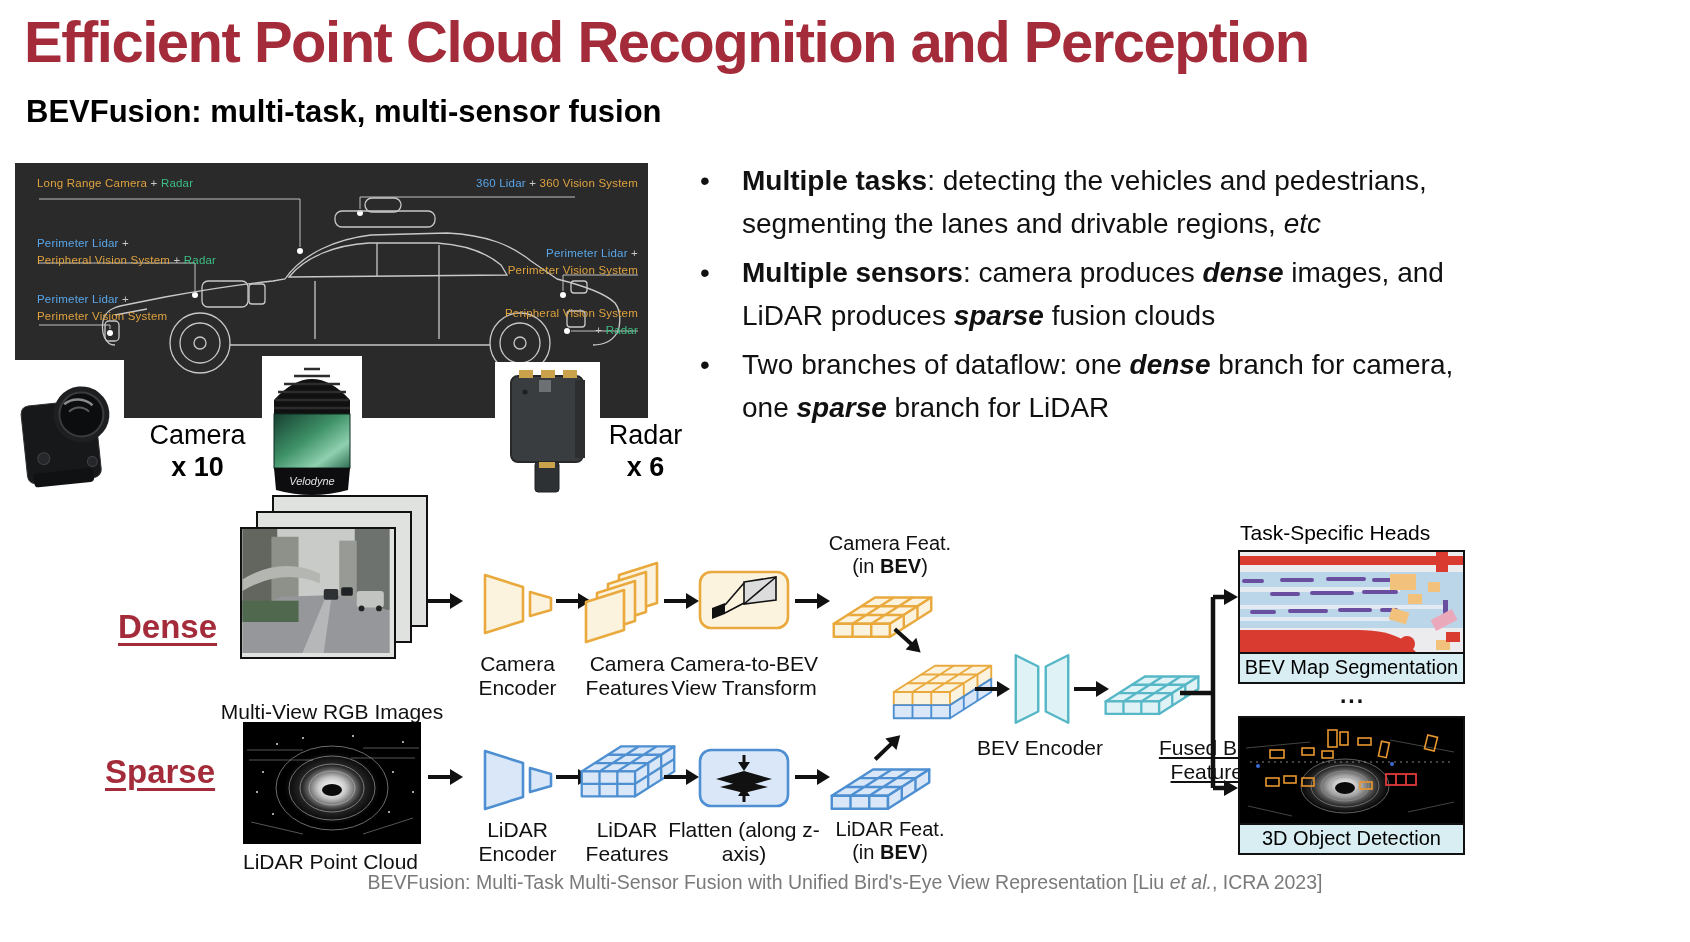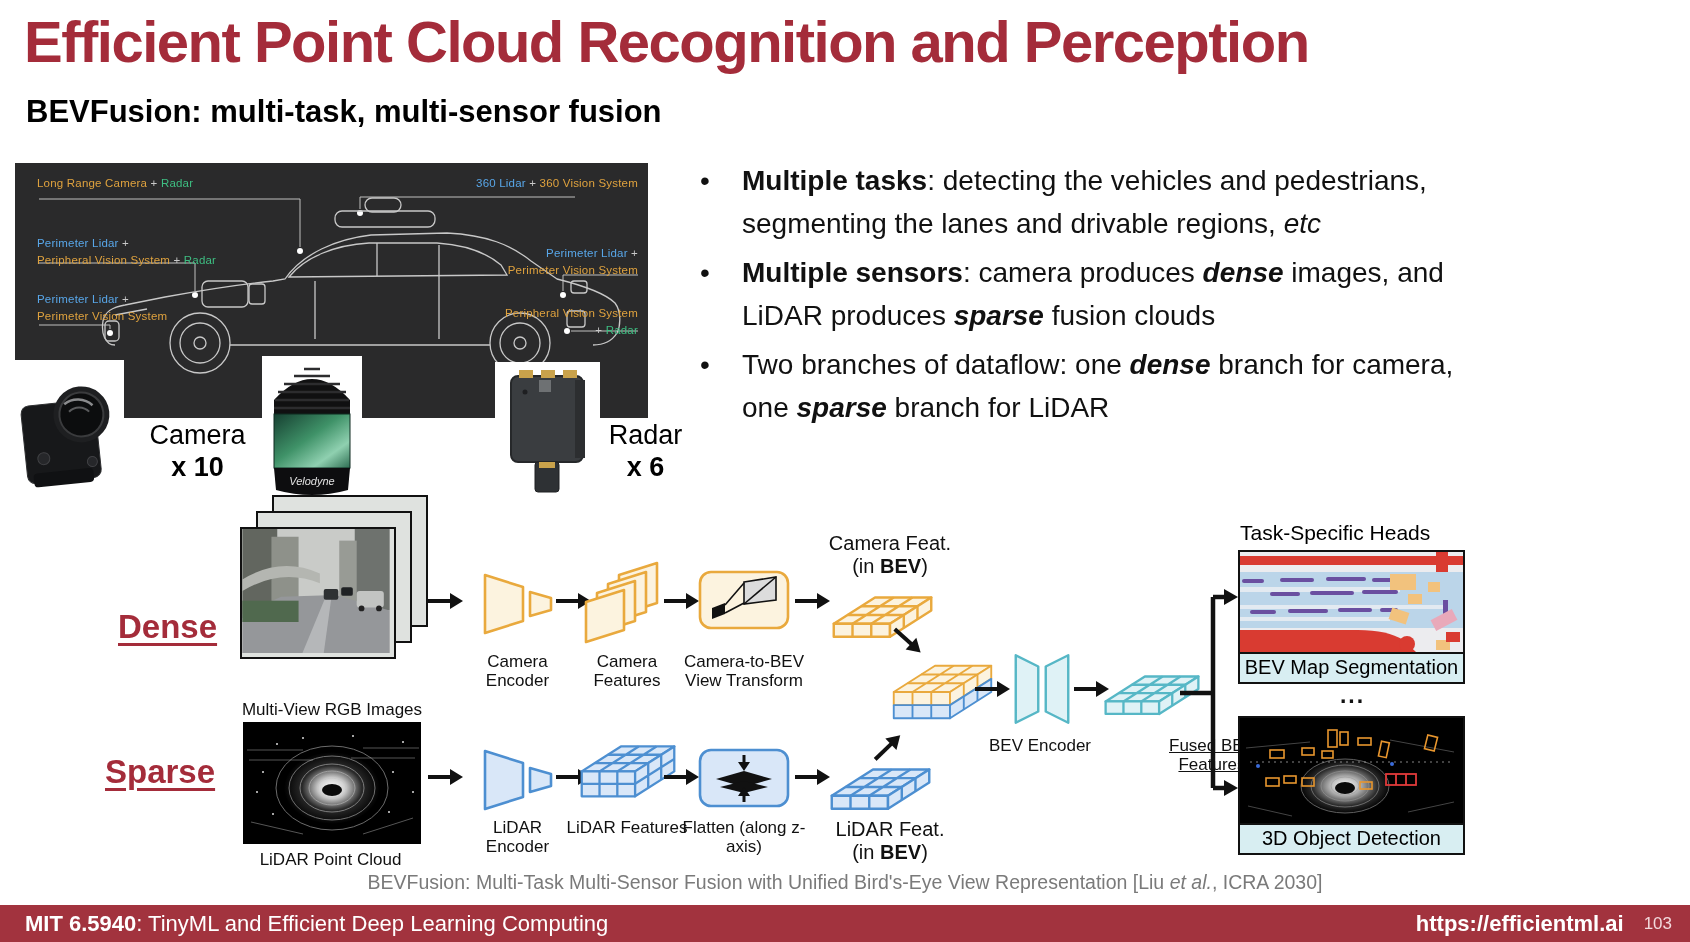--- a/index.html
+++ b/index.html
@@ -26,21 +26,21 @@
   .sensor-count{font-weight:bold;}
   
   .bullets{position:absolute;left:700px;top:160px;width:760px;}
   .bullet{display:flex;font-size:28px;line-height:1.52;margin-bottom:7px;}
   .bullet .marker{width:42px;flex:0 0 42px;}
   .bullet .btext{width:715px;}
   
   .branch-label{position:absolute;font-size:33px;font-weight:bold;color:var(--accent,#A42C3A);
     text-decoration:underline;text-decoration-thickness:3px;text-underline-offset:5px;}
   .lbl-dense{left:118px;top:608px;} .lbl-sparse{left:105px;top:753px;}
-  .cap{position:absolute;font-size:17px;line-height:1.13;text-align:center;color:#111;}
+  .cap{position:absolute;font-size:21px;line-height:1.13;text-align:center;color:#111;}
   .mv-stack{position:absolute;left:240px;top:495px;width:186px;height:162px;}
   .mv-frame{position:absolute;width:152px;height:128px;background:#dfe2df;border:2px solid #111;}
   .mvf-back{left:32px;top:0;} .mvf-mid{left:16px;top:16px;} .mvf-front{left:0;top:32px;}
   .lidar-img{position:absolute;left:243px;top:722px;width:178px;height:122px;}
   .icon{position:absolute;}
   .arr{position:absolute;width:36px;height:18px;}
   .task-box{position:absolute;left:1238px;top:550px;width:223px;border:2px solid #111;}
   .task-box2{position:absolute;left:1238px;top:716px;width:223px;border:2px solid #111;}
   .task-strip{background:#D8EEF2;border-top:2px solid #111;text-align:center;font-size:20px;
               padding:2px 0 3px 0;color:#000;}
@@ -520,21 +520,16 @@
       <path d="M22,1 L35,9 L22,17 Z" fill="#111"></path>
     </svg>
   <svg class="icon" style="left:828px;top:756px" width="105" height="70" viewBox="0 0 112 74">
       <use href="#sym-flatgrid" class="ic-bl" stroke-width="2"></use>
     </svg>
   <div class="cap" style="left:815px;top:818px;width:150px;font-size:20px;">
     <div>LiDAR Feat.</div>
     <div><span>(in </span><span style="font-weight: bold;">BEV</span><span>)</span></div>
   </div>
 
-  <div class="citation"><span>BEVFusion: Multi-Task Multi-Sensor Fusion with Unified Bird's-Eye View Representation [Liu </span><span style="font-style: italic;">et al.</span><span>, ICRA 2030]</span></div>
-
-  <div class="footer">
-    <div class="left"><span style="font-weight: bold;">MIT 6.5940</span><span>: TinyML and Efficient Deep Learning Computing</span></div>
-    <div class="url">https://efficientml.ai</div>
-    <div class="page">103</div>
-  </div>
+  <div class="citation"><span>BEVFusion: Multi-Task Multi-Sensor Fusion with Unified Bird's-Eye View Representation [Liu </span><span style="font-style: italic;">et al.</span><span>, ICRA 2023]</span></div>
+
 
 </div>
 
 </body></html>

